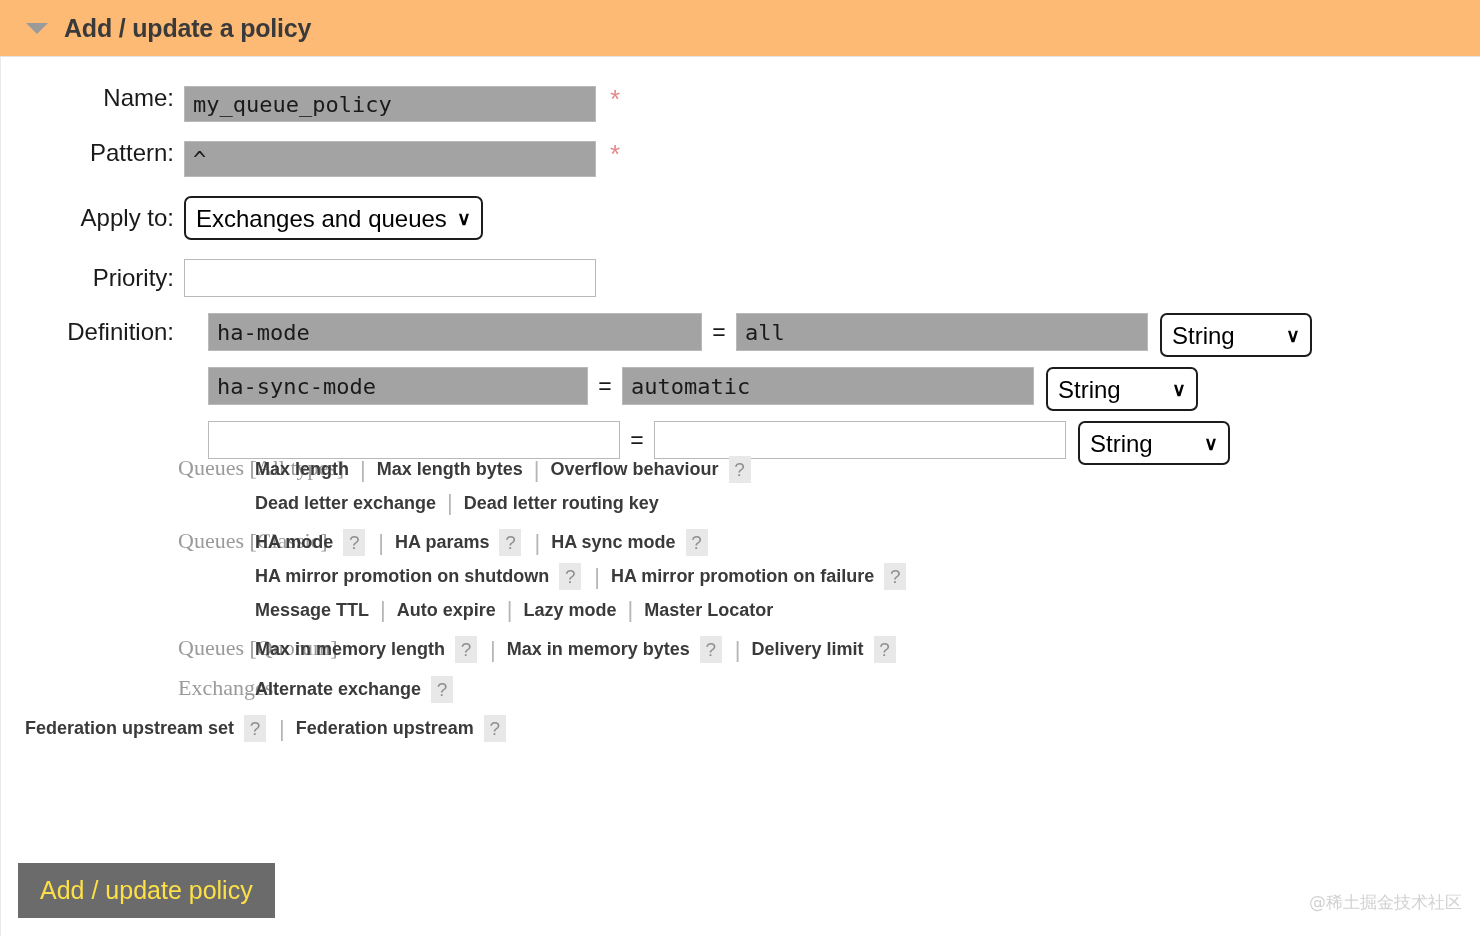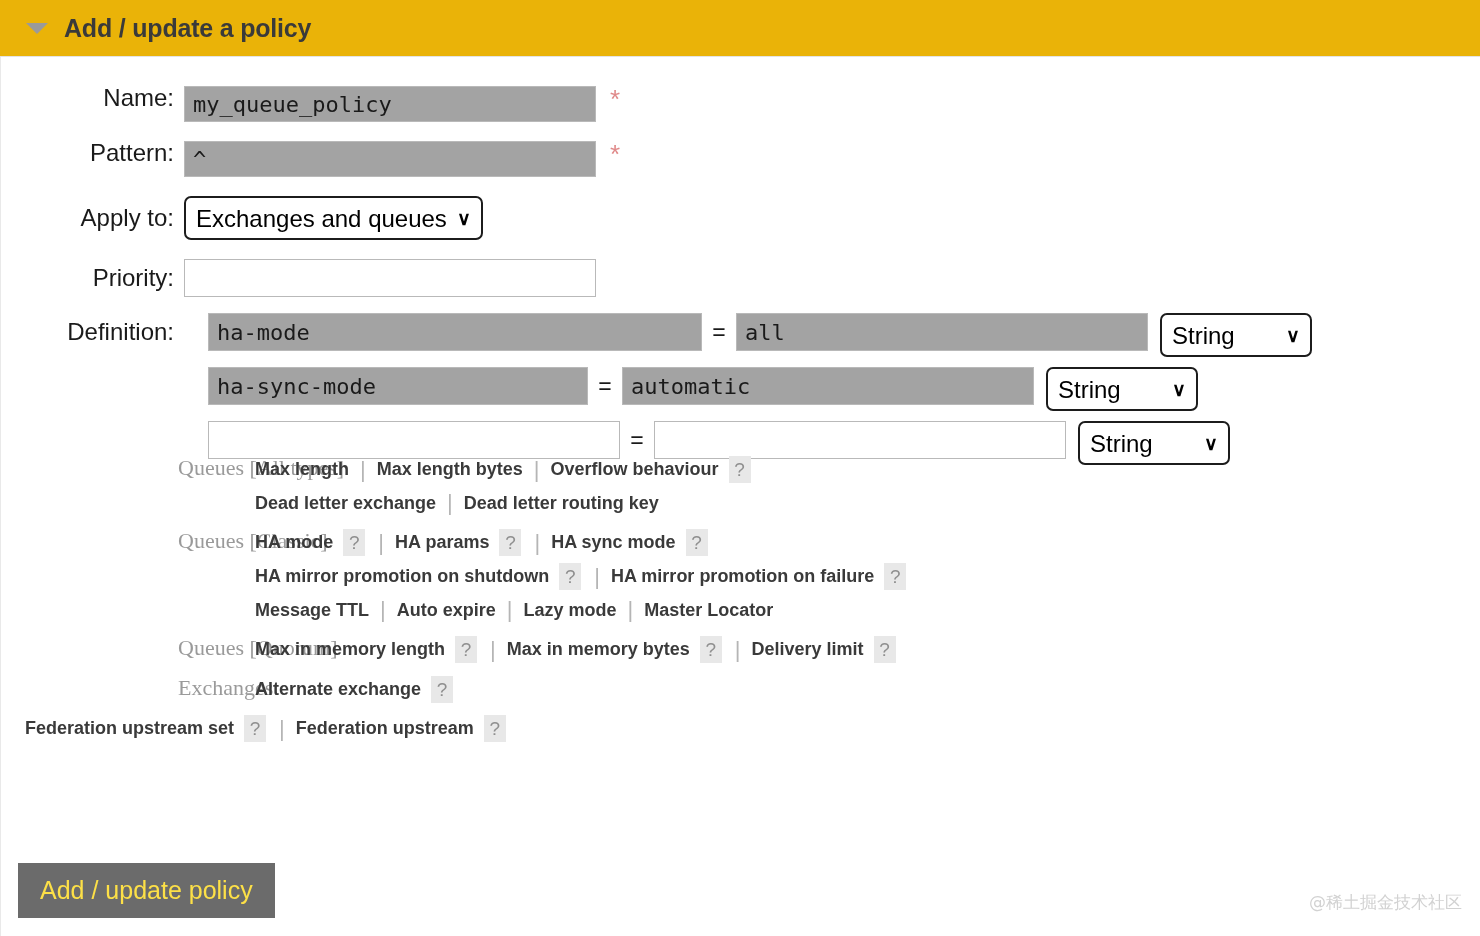--- a/index.html
+++ b/index.html
@@ -13,21 +13,21 @@
     overflow: hidden;
     position: relative;
   }
 
   
   .section-header {
     position: absolute;
     left: 0; top: 0;
     width: 1480px;
     height: 57px;
-    background: #eab308;
+    background: #fdba74;
     border-bottom: 1px solid #e4e4e4;
     display: flex;
     align-items: center;
   }
   .collapse-triangle {
     width: 0; height: 0;
     margin-left: 26px;
     margin-right: 16px;
     border-left: 11px solid transparent;
     border-right: 11px solid transparent;

